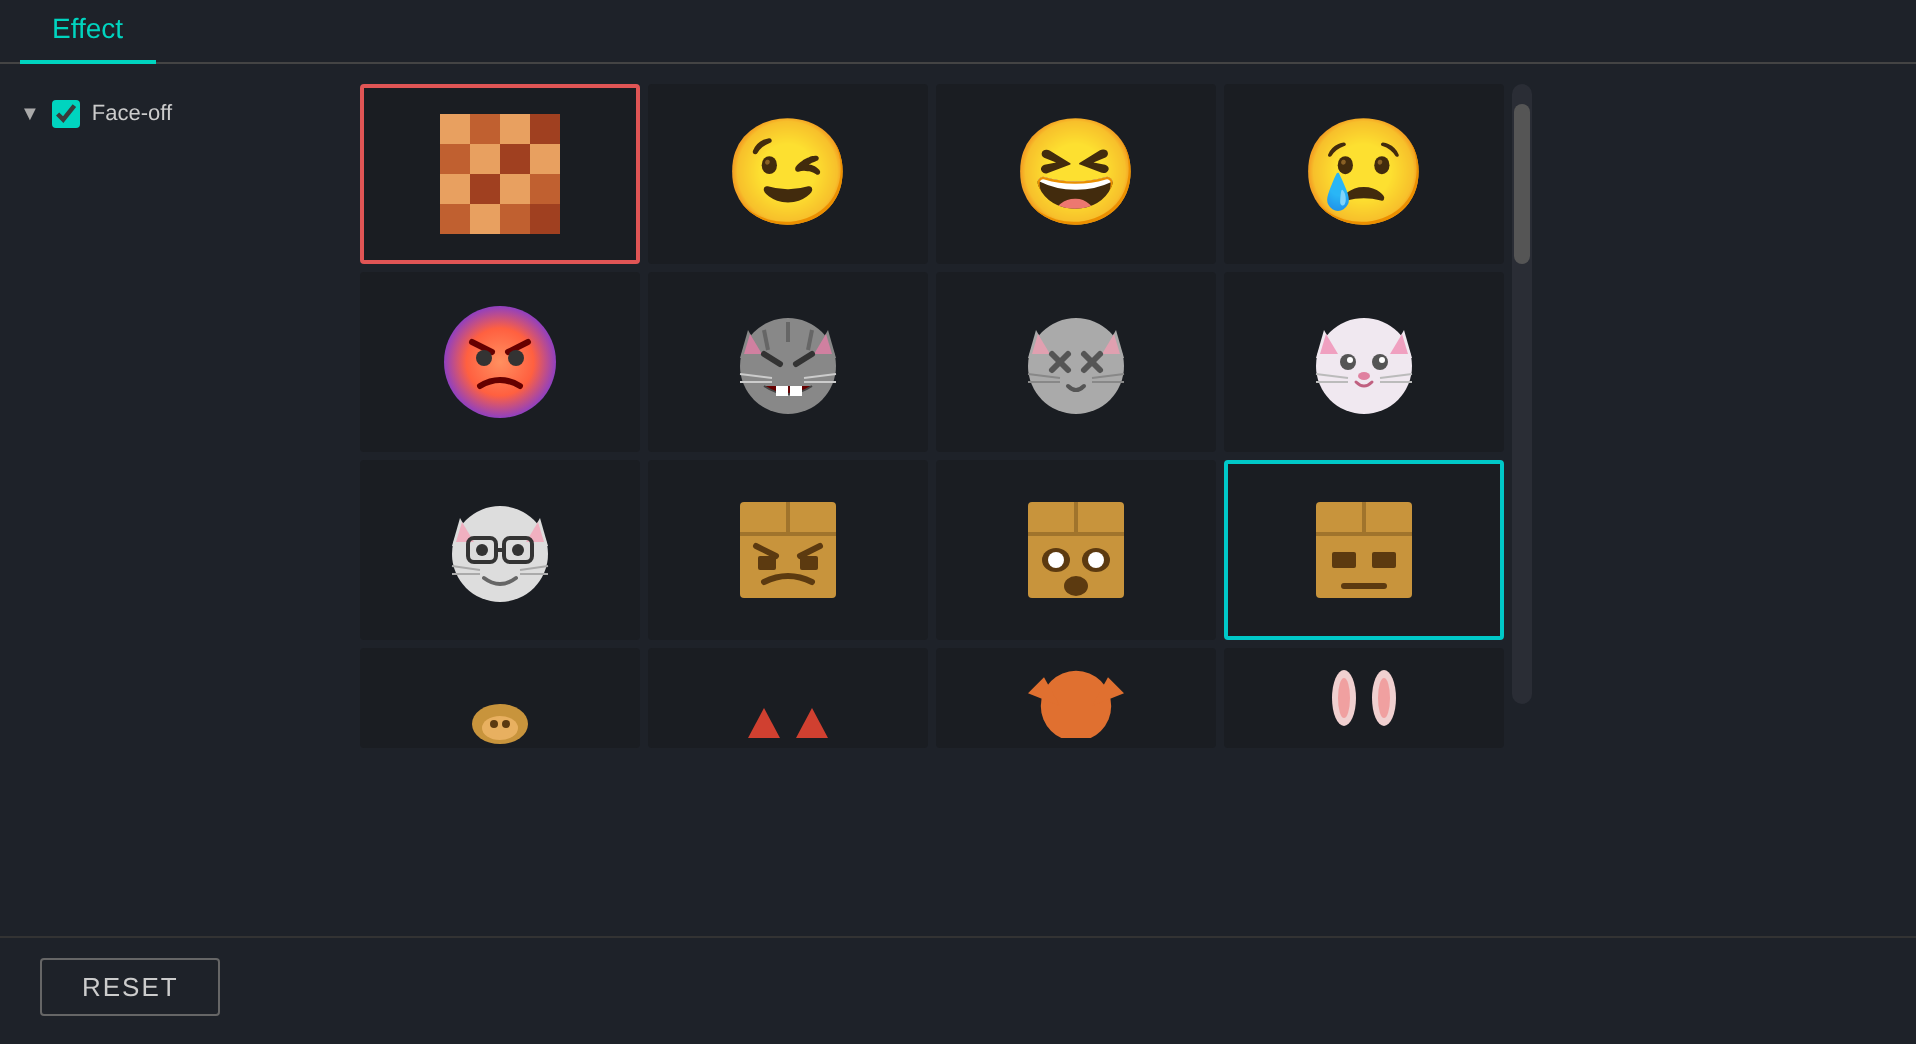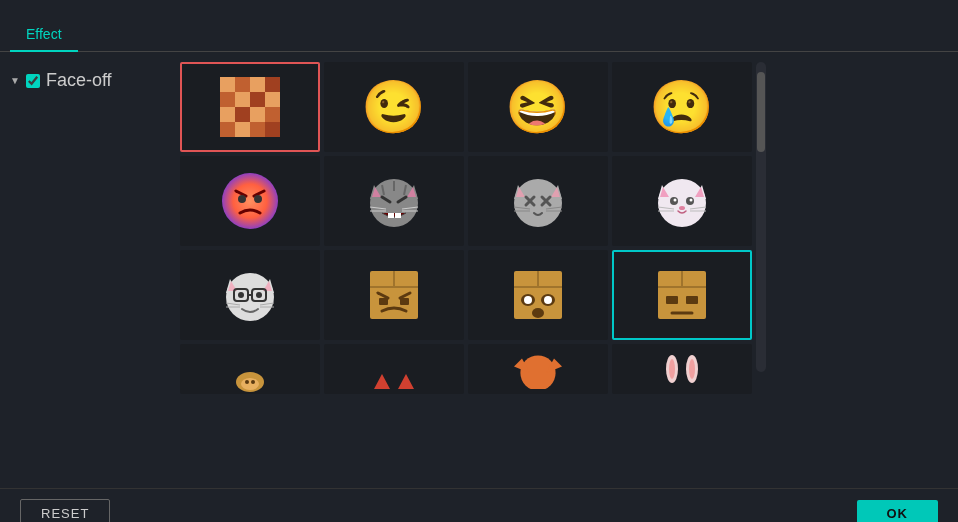--- a/index.html
+++ b/index.html
@@ -10,21 +10,21 @@
       background: #1e2229;
       font-family: 'Segoe UI', Arial, sans-serif;
       color: #ccc;
       overflow: hidden;
     }
 
     
     .tab-bar {
       display: flex;
       align-items: flex-end;
-      height: 52px;
+      height: 32px;
       border-bottom: 1px solid #444;
       padding-left: 10px;
     }
 
     .tab {
       padding: 6px 16px 8px;
       font-size: 14px;
       color: #00d4bf;
       border-bottom: 2px solid #00d4bf;
       cursor: pointer;
@@ -62,21 +62,21 @@
 
     .checkbox {
       width: 14px;
       height: 14px;
       accent-color: #00d4bf;
       cursor: pointer;
     }
 
     .sidebar-label {
       color: #ccc;
-      font-size: 18px;
+      font-size: 11px;
     }
 
     
     .face-grid-container {
       flex: 1;
       padding: 0 10px;
     }
 
     .preset-label {
       font-size: 13px;
@@ -134,21 +134,20 @@
       position: absolute;
       top: 10px;
       left: 1px;
     }
 
     
     .bottom-bar {
       height: 50px;
       display: flex;
       align-items: center;
-      justify-content: space-between;
       padding: 0 20px;
       border-top: 1px solid #333;
     }
 
     .btn-reset {
       background: transparent;
       border: 1px solid #666;
       color: #ccc;
       padding: 6px 20px;
       font-size: 13px;
@@ -458,14 +457,13 @@
 
       <div class="scrollbar-track">
         <div class="scrollbar-thumb"></div>
       </div>
     </div>
   </div>
 </div>
 
 <div class="bottom-bar">
   <button class="btn-reset">RESET</button>
-  <button class="btn-ok">OK</button>
 </div>
 
 </body></html>

